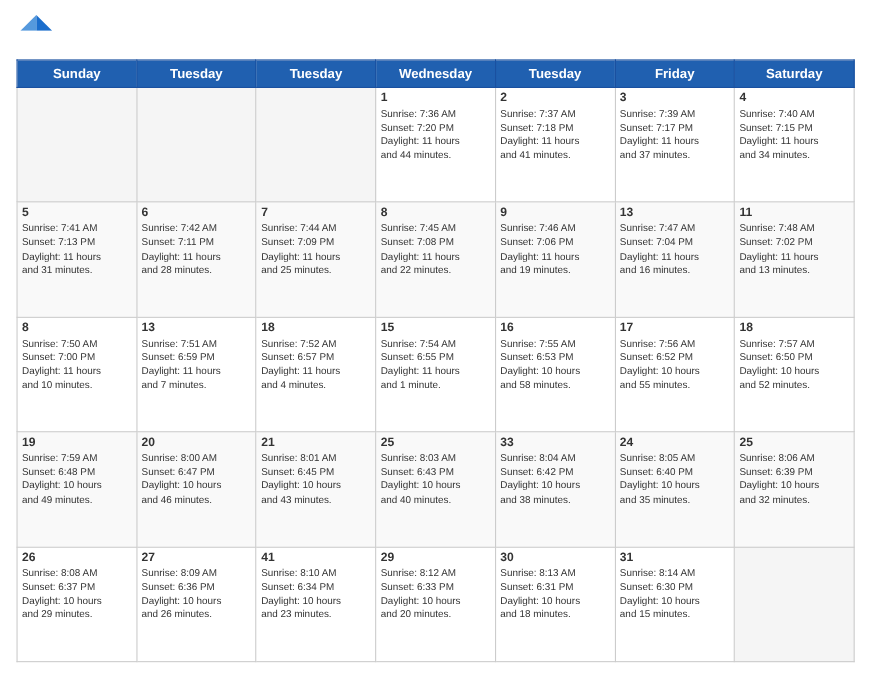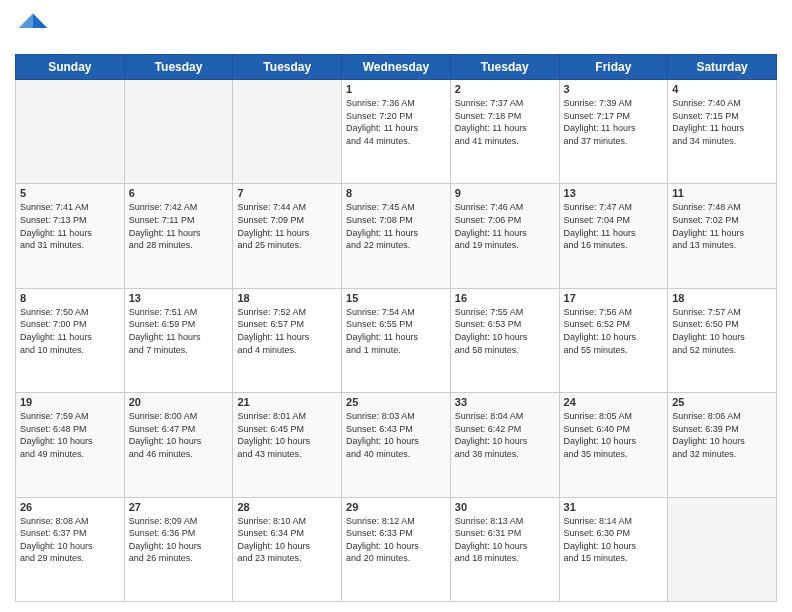--- a/index.html
+++ b/index.html
@@ -245,21 +245,21 @@
         <tr>
           <td>
             <span class="day-num">26</span>
             <div class="day-info">Sunrise: 8:08 AM<br>Sunset: 6:37 PM<br>Daylight: 10 hours<br>and 29 minutes.</div>
           </td>
           <td>
             <span class="day-num">27</span>
             <div class="day-info">Sunrise: 8:09 AM<br>Sunset: 6:36 PM<br>Daylight: 10 hours<br>and 26 minutes.</div>
           </td>
           <td>
-            <span class="day-num">28</span>
+            <span class="day-num">41</span>
             <div class="day-info">Sunrise: 8:10 AM<br>Sunset: 6:34 PM<br>Daylight: 10 hours<br>and 23 minutes.</div>
           </td>
           <td>
             <span class="day-num">29</span>
             <div class="day-info">Sunrise: 8:12 AM<br>Sunset: 6:33 PM<br>Daylight: 10 hours<br>and 20 minutes.</div>
           </td>
           <td>
             <span class="day-num">30</span>
             <div class="day-info">Sunrise: 8:13 AM<br>Sunset: 6:31 PM<br>Daylight: 10 hours<br>and 18 minutes.</div>
           </td>

